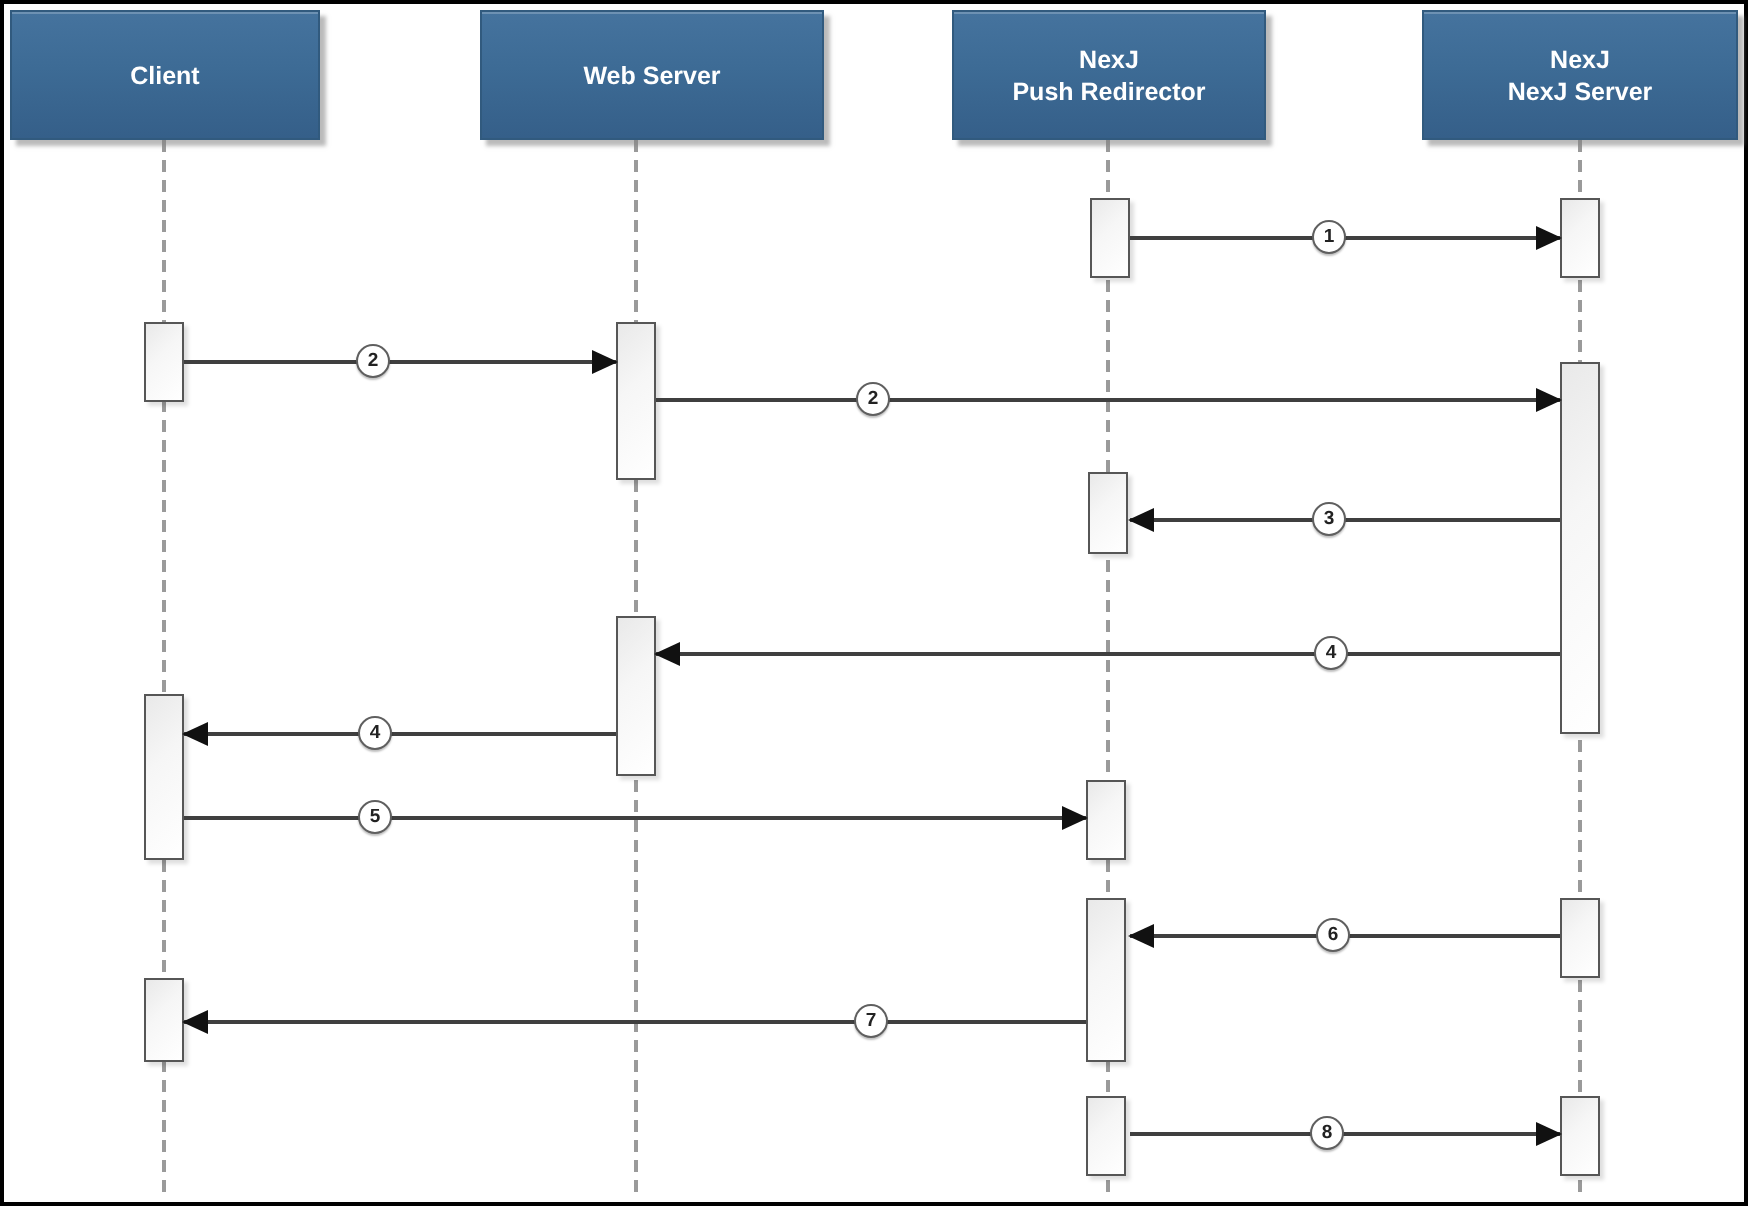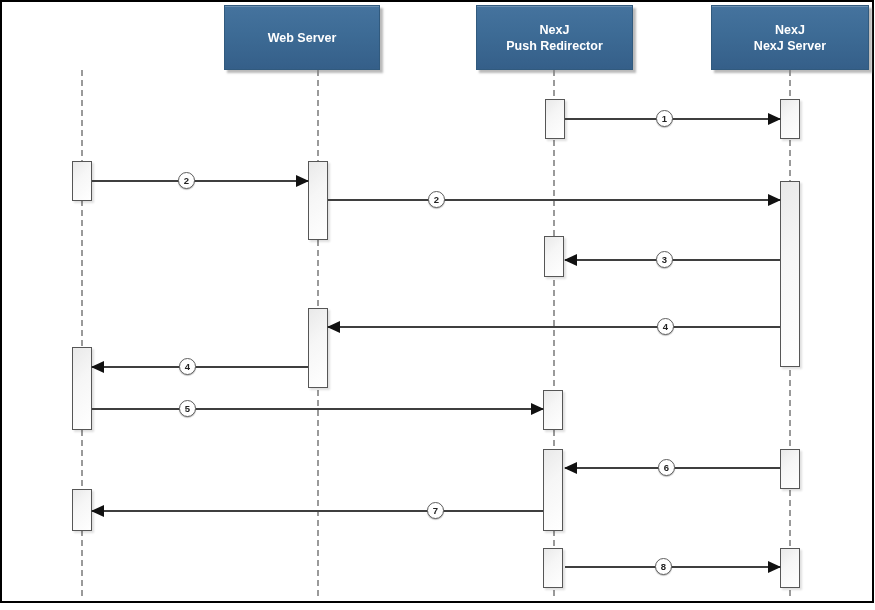--- a/index.html
+++ b/index.html
@@ -164,21 +164,24 @@
     </div>
     <div class="badge" style="left: 427px; top: 502px;">
       <span>7</span>
     </div>
     <div class="message" style="left: 565px; top: 566px; width: 215px;">
       <div class="arrowhead right"></div>
     </div>
     <div class="badge" style="left: 655px; top: 558px;">
       <span>8</span>
     </div>
-    <div class="participant-header" style="left: 224px; top: 5px; width: 156px; height: 65px;">
+    <div class="participant-header" style="left: 5px; top: 5px; width: 155px; height: 65px;">
+      <div>Client</div>
+    </div>
+    <div class="participant-header" style="left: 240px; top: 5px; width: 172px; height: 65px;">
       <div>Web Server</div>
     </div>
     <div class="participant-header" style="left: 476px; top: 5px; width: 157px; height: 65px;">
       <div>NexJ</div>
       <div>Push Redirector</div>
     </div>
     <div class="participant-header" style="left: 711px; top: 5px; width: 158px; height: 65px;">
       <div>NexJ</div>
       <div>NexJ Server</div>
     </div>

